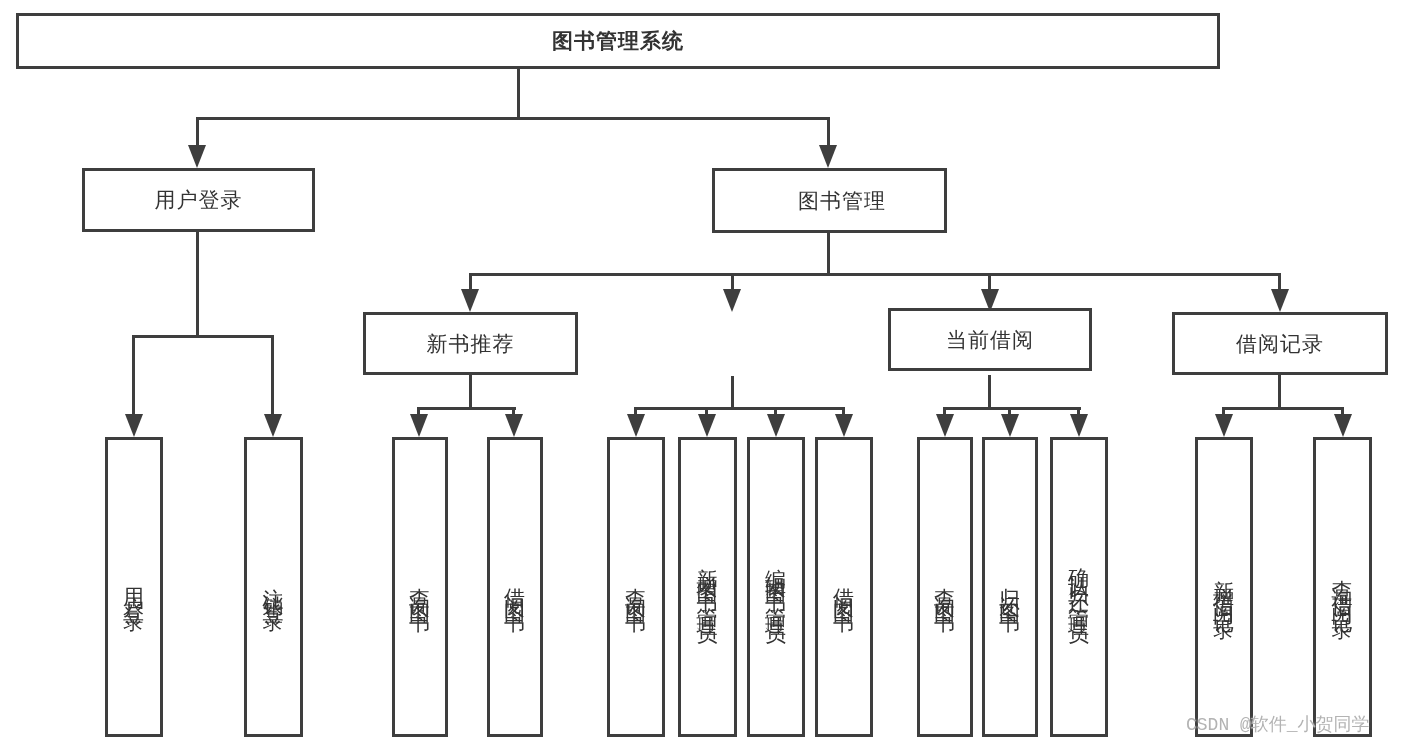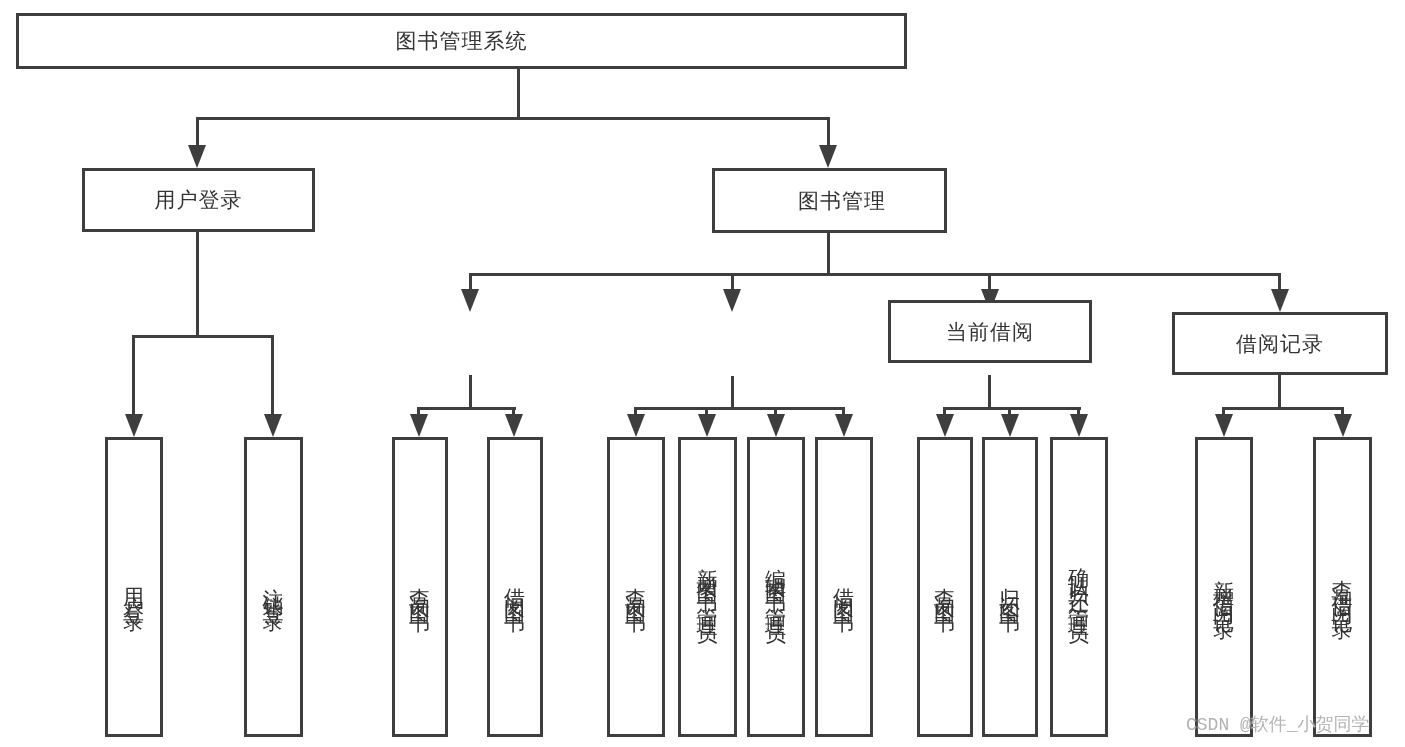--- a/index.html
+++ b/index.html
@@ -34,21 +34,21 @@
     color:var(--wm);font-size:18px;white-space:nowrap;z-index:5;
     text-shadow:0 0 2px rgba(255,255,255,0.9);
     font-family:Liberation Mono, monospace;
   }
 </style>
 </head>
 <body>
 
 <div class="canvas">
 
-  <div class="box" style="left:16px;top:13px;width:891px;height:56px;">
+  <div class="box" style="left:16px;top:13px;width:1204px;height:56px;font-weight:bold;">
     <span>图书管理系统</span>
   </div>
 
   <div class="vline" style="left:517px;top:69px;height:50px;"></div>
   <div class="hline" style="left:196px;top:117px;width:634px;"></div>
 
   <div class="vline" style="left:196px;top:117px;height:33px;"></div>
   <div class="arrow" style="left:188px;top:145px;"></div>
 
   <div class="vline" style="left:827px;top:117px;height:33px;"></div>
@@ -73,21 +73,24 @@
 
   <div class="vline" style="left:469px;top:273px;height:20px;"></div>
   <div class="arrow" style="left:461px;top:289px;"></div>
   <div class="vline" style="left:731px;top:273px;height:20px;"></div>
   <div class="arrow" style="left:723px;top:289px;"></div>
   <div class="vline" style="left:988px;top:273px;height:20px;"></div>
   <div class="arrow" style="left:981px;top:289px;"></div>
   <div class="vline" style="left:1278px;top:273px;height:20px;"></div>
   <div class="arrow" style="left:1271px;top:289px;"></div>
 
-  <div class="box" style="left:888px;top:300px;width:204px;height:63px;text-align:right;">
+  <div class="box" style="left:363px;top:312px;width:215px;height:63px;">
+    <span>新书推荐</span>
+  </div>
+  <div class="box" style="left:888px;top:308px;width:204px;height:63px;text-align:right;">
     <span>当前借阅</span>
   </div>
   <div class="box" style="left:1172px;top:312px;width:216px;height:63px;">
     <span>借阅记录</span>
   </div>
 
   <div class="vline" style="left:469px;top:375px;height:35px;"></div>
   <div class="hline" style="left:417px;top:407px;width:99px;"></div>
   <div class="vline" style="left:417px;top:407px;height:10px;"></div>
   <div class="arrow" style="left:410px;top:414px;"></div>

